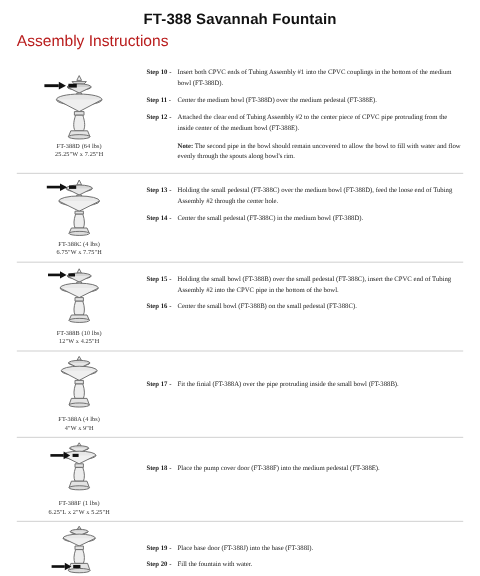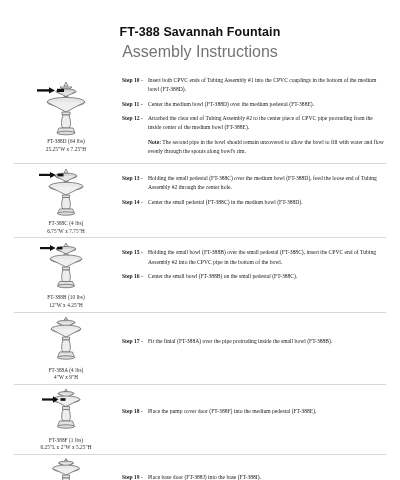--- a/index.html
+++ b/index.html
@@ -12,40 +12,40 @@
     height: 480px;
     font-family: "Liberation Serif", serif;
     color: #1a1a1a;
     overflow: hidden;
   }
   .page {
     width: 400px;
     height: 480px;
     position: relative;
     box-sizing: border-box;
-    padding: 25px 14px 0 14px;
+    padding: 9px 14px 0 14px;
   }
   .doc-title {
     text-align: center;
     font-family: "Liberation Sans", sans-serif;
     font-size: 12.5px;
     font-weight: bold;
     letter-spacing: 0.1px;
     line-height: 1.25;
     margin: 0;
     color: #111;
   }
   .doc-subtitle {
-    text-align: center;
+    text-align: left;
     font-family: "Liberation Sans", sans-serif;
-    font-size: 16px;
+    font-size: 13px;
     font-weight: normal;
     line-height: 1.3;
     margin: 1px 0 0 0;
-    color: #737373;
+    color: #b91c1c;
   }
 
   .sections {
     margin-top: 12px;
   }
   .section {
     display: flex;
     flex-direction: row;
     align-items: flex-start;
     border-bottom: 1px solid #d8d8d8;

